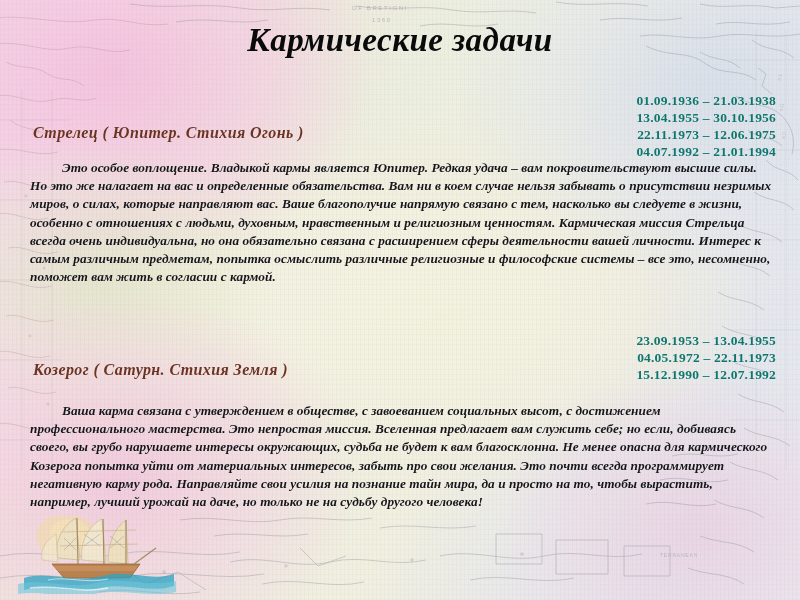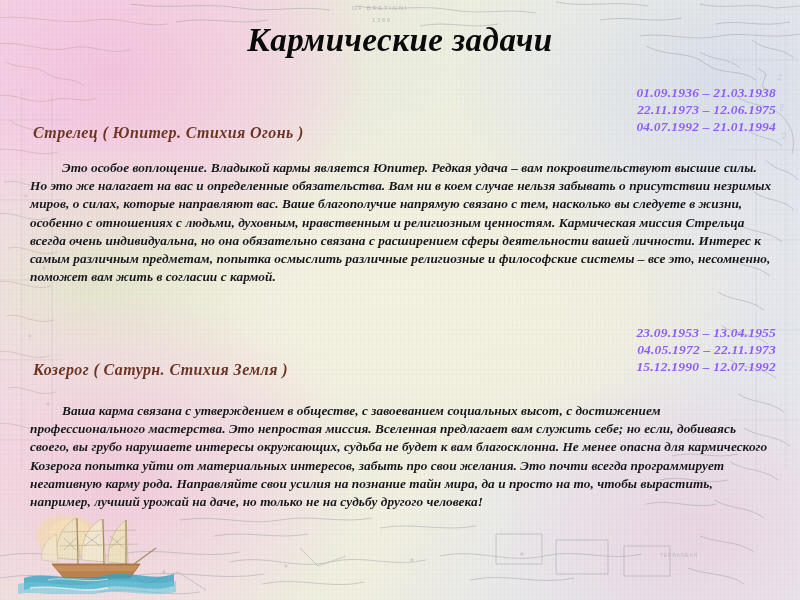--- a/index.html
+++ b/index.html
@@ -149,24 +149,24 @@
 
   .sign-heading.sagittarius { left: 33px; top: 104px; }
   .sign-heading.capricorn  { left: 33px; top: 341px; }
 
   .dates {
     position: absolute;
     right: 24px;
     text-align: right;
     font-size: 13.5px;
     font-weight: bold;
-    font-style: italic;
-    color: #8b5cf6;
+    color: #0f766e;
     line-height: 17px;
     letter-spacing: 0.2px;
+    margin-top: 8px;
   }
   .dates.sagittarius { top: 84px; }
   .dates.capricorn  { top: 324px; }
   .dates div { white-space: nowrap; }
 
   .body-text {
     position: absolute;
     left: 30px;
     width: 746px;
     font-size: 13.3px;
@@ -347,20 +347,21 @@
       <path d="M 30 64 C 50 60, 68 68, 90 63" stroke="#ffffff" stroke-width="1" fill="none" opacity="0.6"></path>
     </g>
   </svg>
 
   <div class="bg-weave"></div>
 
   <div class="title">Кармические задачи</div>
 
   <div class="dates sagittarius">
     <div>01.09.1936 – 21.03.1938</div>
+    <div>13.04.1955 – 30.10.1956</div>
     <div>22.11.1973 – 12.06.1975</div>
     <div>04.07.1992 – 21.01.1994</div>
   </div>
 
   <div class="sign-heading sagittarius">Стрелец ( Юпитер. Стихия  Огонь )</div>
 
   <div class="body-text sagittarius">Это особое воплощение. Владыкой кармы является Юпитер. Редкая удача – вам покровительствуют высшие силы.  Но это же налагает на вас и определенные обязательства. Вам ни в коем случае нельзя забывать о присутствии незримых миров, о силах, которые направляют вас. Ваше благополучие напрямую связано с тем, насколько вы следуете в жизни, особенно с отношениях с людьми, духовным, нравственным и религиозным ценностям. Кармическая  миссия Стрельца всегда очень индивидуальна, но она обязательно связана с расширением сферы деятельности вашей личности.  Интерес к самым различным предметам, попытка осмыслить различные религиозные и философские системы – все это, несомненно, поможет вам жить в согласии с кармой.</div>
 
   <div class="dates capricorn">
     <div>23.09.1953 – 13.04.1955</div>

